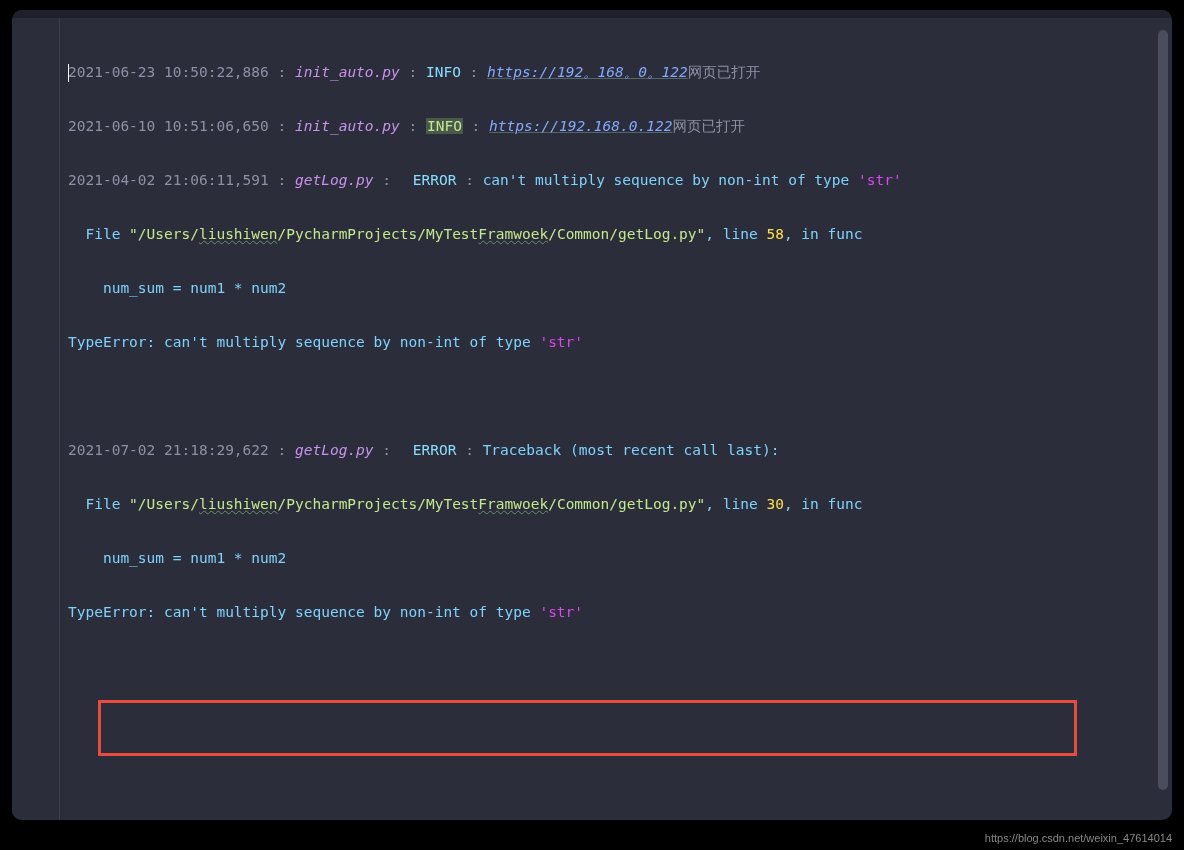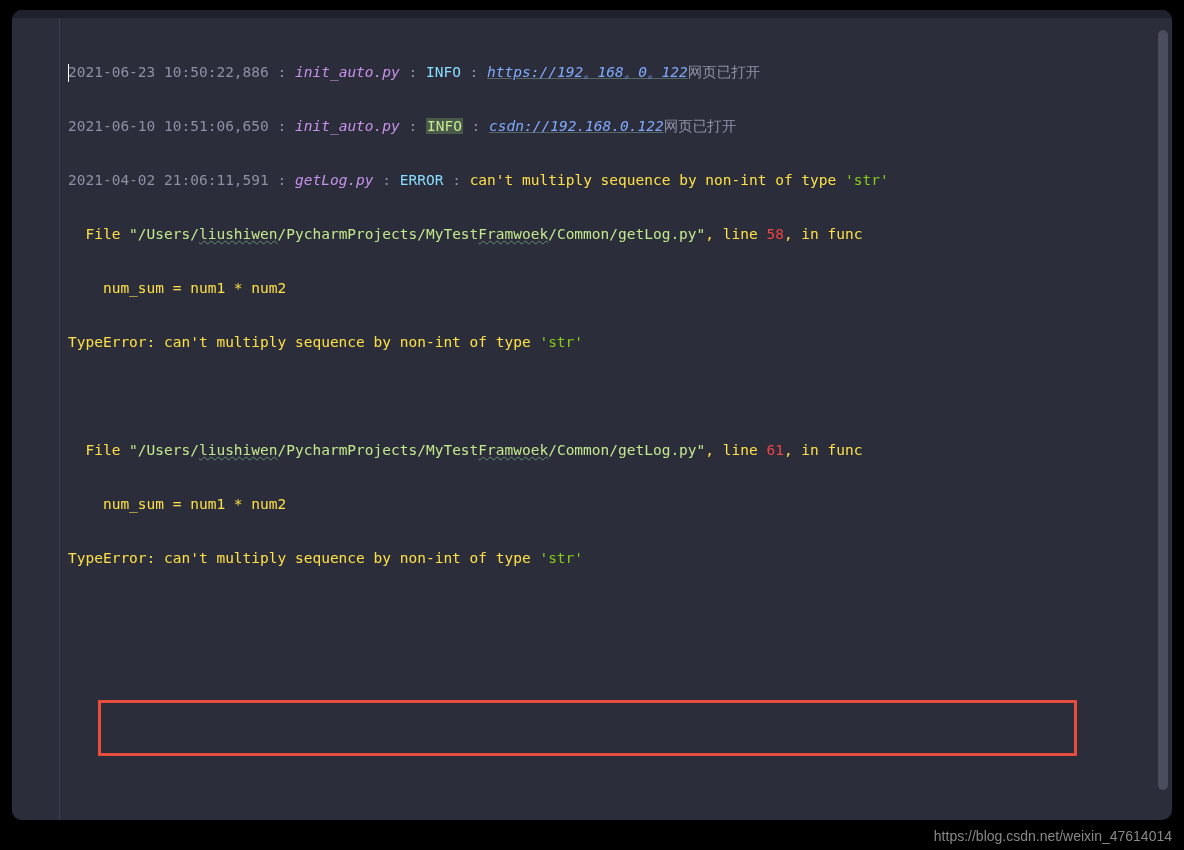--- a/index.html
+++ b/index.html
@@ -53,26 +53,26 @@
       position: relative;
     }
     .line {
       display: block;
       height: 27px;
     }
     .timestamp { color: #8E91A5; }
     .sep { color: #8E91A5; }
     .filename { color: #C792EA; font-style: italic; }
     .level-info { color: #89DDFF; }
-    .level-error { color: #89DDFF; }
+    .level-error { color: #89DDFF; margin-left: 13px; }
     .url { color: #82AAFF; font-style: italic; text-decoration: underline; text-decoration-color: #566; }
-    .msg { color: #fde047; }
+    .msg { color: #7dd3fc; }
     .msg-cn { color: #8E91A5; }
-    .str-literal { color: #84cc16; }
-    .num-literal { color: #ef4444; }
+    .str-literal { color: #d946ef; }
+    .num-literal { color: #fde047; }
     .path-seg { color: #C3E88D; }
     .path-warn { text-decoration: underline wavy #6B8E6B; text-decoration-thickness: 1px; }
     .info-highlight {
       background: #4A5A4A;
       color: #C3E88D;
       padding: 0 1px;
     }
     .cursor-caret {
       display: inline-block;
       width: 1px;
@@ -88,21 +88,21 @@
       right: 95px;
       top: 682px;
       height: 56px;
       pointer-events: none;
     }
     .watermark {
       position: absolute;
       bottom: 6px;
       right: 12px;
       color: #888;
-      font-size: 14px;
+      font-size: 11px;
       font-family: Arial, sans-serif;
     }
     .scrollbar {
       position: absolute;
       right: 4px;
       top: 20px;
       width: 10px;
       height: 780px;
       background: transparent;
     }
@@ -115,27 +115,28 @@
   </style>
 </head>
 <body>
 
 <div class="window">
   <div class="titlebar"></div>
   <div class="content-wrapper">
     <div class="gutter"></div>
     <div class="code-area">
 <span class="line"><span class="cursor-caret"></span><span class="timestamp">2021-06-23 10:50:22,886</span><span class="sep"> : </span><span class="filename">init_auto.py</span><span class="sep"> : </span><span class="level-info">INFO</span><span class="sep"> : </span><span class="url">https://192。168。0。122</span><span class="msg-cn">网页已打开</span></span>
-<span class="line"><span class="timestamp">2021-06-10 10:51:06,650</span><span class="sep"> : </span><span class="filename">init_auto.py</span><span class="sep"> : </span><span class="info-highlight">INFO</span><span class="sep"> : </span><span class="url">csdn://192.168.0.122</span><span class="msg-cn">网页已打开</span></span>
+<span class="line"><span class="timestamp">2021-06-10 10:51:06,650</span><span class="sep"> : </span><span class="filename">init_auto.py</span><span class="sep"> : </span><span class="info-highlight">INFO</span><span class="sep"> : </span><span class="url">https://192.168.0.122</span><span class="msg-cn">网页已打开</span></span>
 <span class="line"><span class="timestamp">2021-04-02 21:06:11,591</span><span class="sep"> : </span><span class="filename">getLog.py</span><span class="sep"> : </span><span class="level-error">ERROR</span><span class="sep"> : </span><span class="msg">can't multiply sequence by non-int of type </span><span class="str-literal">'str'</span></span>
 <span class="line"><span class="msg">  File </span><span class="path-seg">"/Users/</span><span class="path-seg path-warn">liushiwen</span><span class="path-seg">/PycharmProjects/MyTest</span><span class="path-seg path-warn">Framwoek</span><span class="path-seg">/Common/getLog.py"</span><span class="msg">, line </span><span class="num-literal">58</span><span class="msg">, in func</span></span>
 <span class="line"><span class="msg">    num_sum = num1 * num2</span></span>
 <span class="line"><span class="msg">TypeError: can't multiply sequence by non-int of type </span><span class="str-literal">'str'</span></span>
 <span class="line"></span>
-<span class="line"><span class="msg">  File </span><span class="path-seg">"/Users/</span><span class="path-seg path-warn">liushiwen</span><span class="path-seg">/PycharmProjects/MyTest</span><span class="path-seg path-warn">Framwoek</span><span class="path-seg">/Common/getLog.py"</span><span class="msg">, line </span><span class="num-literal">61</span><span class="msg">, in func</span></span>
+<span class="line"><span class="timestamp">2021-07-02 21:18:29,622</span><span class="sep"> : </span><span class="filename">getLog.py</span><span class="sep"> : </span><span class="level-error">ERROR</span><span class="sep"> : </span><span class="msg">Traceback (most recent call last):</span></span>
+<span class="line"><span class="msg">  File </span><span class="path-seg">"/Users/</span><span class="path-seg path-warn">liushiwen</span><span class="path-seg">/PycharmProjects/MyTest</span><span class="path-seg path-warn">Framwoek</span><span class="path-seg">/Common/getLog.py"</span><span class="msg">, line </span><span class="num-literal">30</span><span class="msg">, in func</span></span>
 <span class="line"><span class="msg">    num_sum = num1 * num2</span></span>
 <span class="line"><span class="msg">TypeError: can't multiply sequence by non-int of type </span><span class="str-literal">'str'</span></span>
 <span class="line"></span>
 
 
 
 
 
 
 

